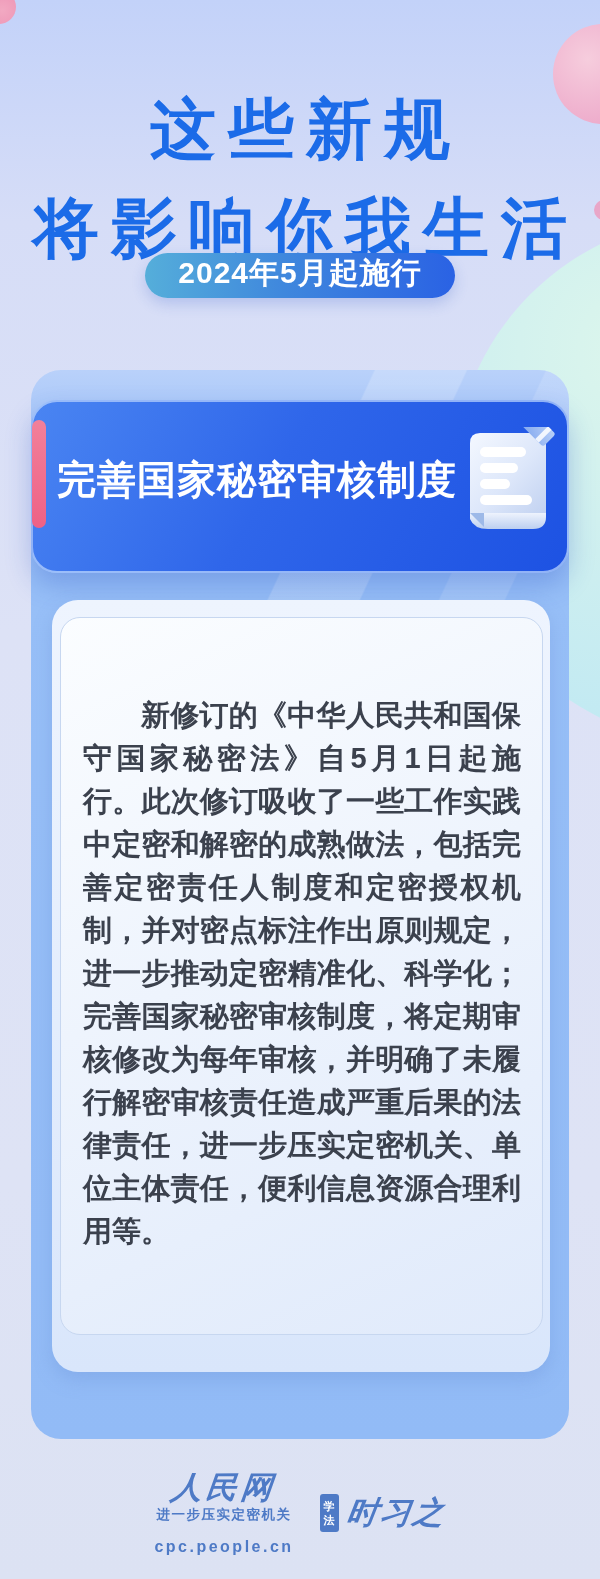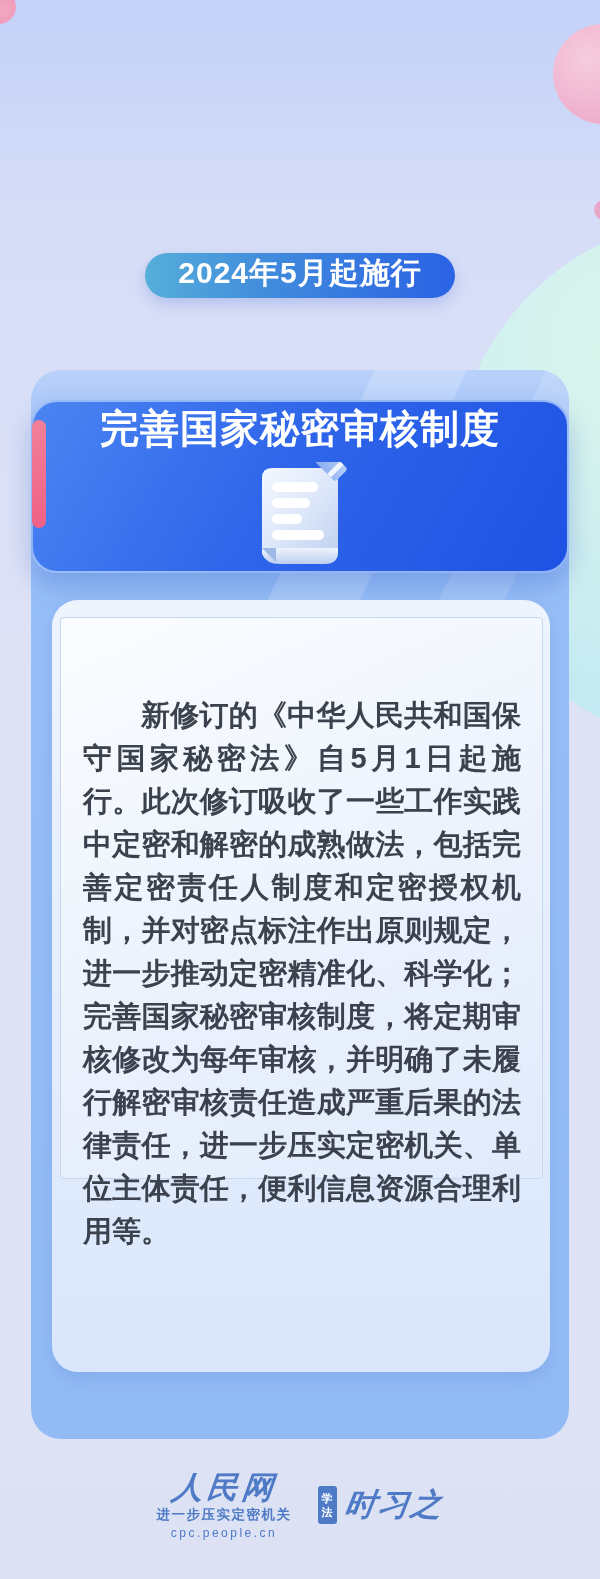--- a/index.html
+++ b/index.html
@@ -49,74 +49,77 @@
     background:linear-gradient(115deg,transparent 52%,rgba(255,255,255,.20) 52.3% 66%,transparent 66.3% 78%,rgba(255,255,255,.14) 78.3% 88%,transparent 88.3%);
   }
   
   .header-card{
     position:absolute;left:31px;top:400px;width:538px;height:173px;border-radius:26px;
     background:linear-gradient(120deg,#4a85f2 0%,#2f66ea 45%,#1d52e3 100%);
     border:2px solid rgba(183,210,252,.75);box-sizing:border-box;
     display:flex;align-items:center;justify-content:space-between;
     padding:0 24px 14px 24px;
     box-shadow:0 12px 26px rgba(35,75,190,.28);
-    flex-direction:column;
   }
   .header-card h1{
     margin:0;color:#ffffff;font-size:39px;font-weight:900;letter-spacing:1px;white-space:nowrap;
   }
   .pink-tab{
     position:absolute;left:32px;top:420px;width:14px;height:108px;border-radius:8px;
     background:linear-gradient(180deg,#f2809a 0%,#ee6186 100%);z-index:5;
   }
   .doc-icon{width:102px;height:112px;flex:0 0 auto;margin-top:6px;}
   
   .body-card-outer{
     position:absolute;left:52px;top:600px;width:498px;height:772px;border-radius:26px;
     background:linear-gradient(180deg,#eef4fe 0%,#e3edfd 55%,#d9e6fb 100%);
     box-shadow:0 8px 18px rgba(110,145,215,.35);
   }
   .body-card-inner{
-    position:absolute;left:60px;top:617px;width:483px;height:562px;border-radius:4px;
+    position:absolute;left:60px;top:617px;width:483px;height:718px;border-radius:20px;
     background:linear-gradient(155deg,#fbfdff 0%,#eef4fd 45%,#e0eafb 100%);
     border:1px solid #c7d7f0;box-sizing:border-box;
   }
   .body-text{
     margin:76px 21px 0 22px;
     text-indent:2em;text-align:justify;
     color:#3b414d;font-size:29px;line-height:43px;font-weight:700;
   }
   
   .footer{
     position:absolute;left:0;top:1472px;width:600px;
     display:flex;align-items:center;justify-content:center;gap:26px;
   }
   .footer,.footer *{color:#4e7ac6;}
   .pd-logo{display:flex;flex-direction:column;align-items:center;line-height:1;}
   .pd-script{font-size:31px;font-weight:800;font-style:italic;letter-spacing:4px;transform:skewX(-6deg);}
   .pd-sub{font-size:13.5px;font-weight:800;letter-spacing:1.5px;margin-top:5px;white-space:nowrap;}
-  .pd-url{font-size:12px;font-weight:400;letter-spacing:2.5px;margin-top:5px;}
+  .pd-url{font-size:16px;font-weight:700;letter-spacing:2.5px;margin-top:17px;}
   .sxz-group{display:flex;align-items:center;gap:8px;}
   .sxz-badge{
     width:19px;height:38px;border-radius:3px;background:#4e7ac6;
     display:flex;flex-direction:column;align-items:center;justify-content:center;gap:1px;
   }
   .sxz-badge span{color:#ffffff !important;font-size:11px;font-weight:800;line-height:1.15;}
   .sxz-name{font-size:31px;font-weight:900;font-style:italic;transform:skewX(-8deg);letter-spacing:2px;white-space:nowrap;}
 </style>
 </head>
 <body>
 
 <div class="poster">
 
   <div class="circle circle-cyan"></div>
   <div class="circle circle-pink-large"></div>
   <div class="circle circle-pink-dot"></div>
   <div class="circle circle-pink-corner"></div>
 
+  <div class="headline">
+    <div class="line">这些新规</div>
+    <div class="line">将影响你我生活</div>
+  </div>
 
   <div class="date-badge">
     <span>2024年5月起施行</span>
   </div>
 
   <div class="backing-panel"></div>
 
   <div class="header-card">
     <h1>完善国家秘密审核制度</h1>
     <svg class="doc-icon" viewBox="0 0 100 112" xmlns="http://www.w3.org/2000/svg">

